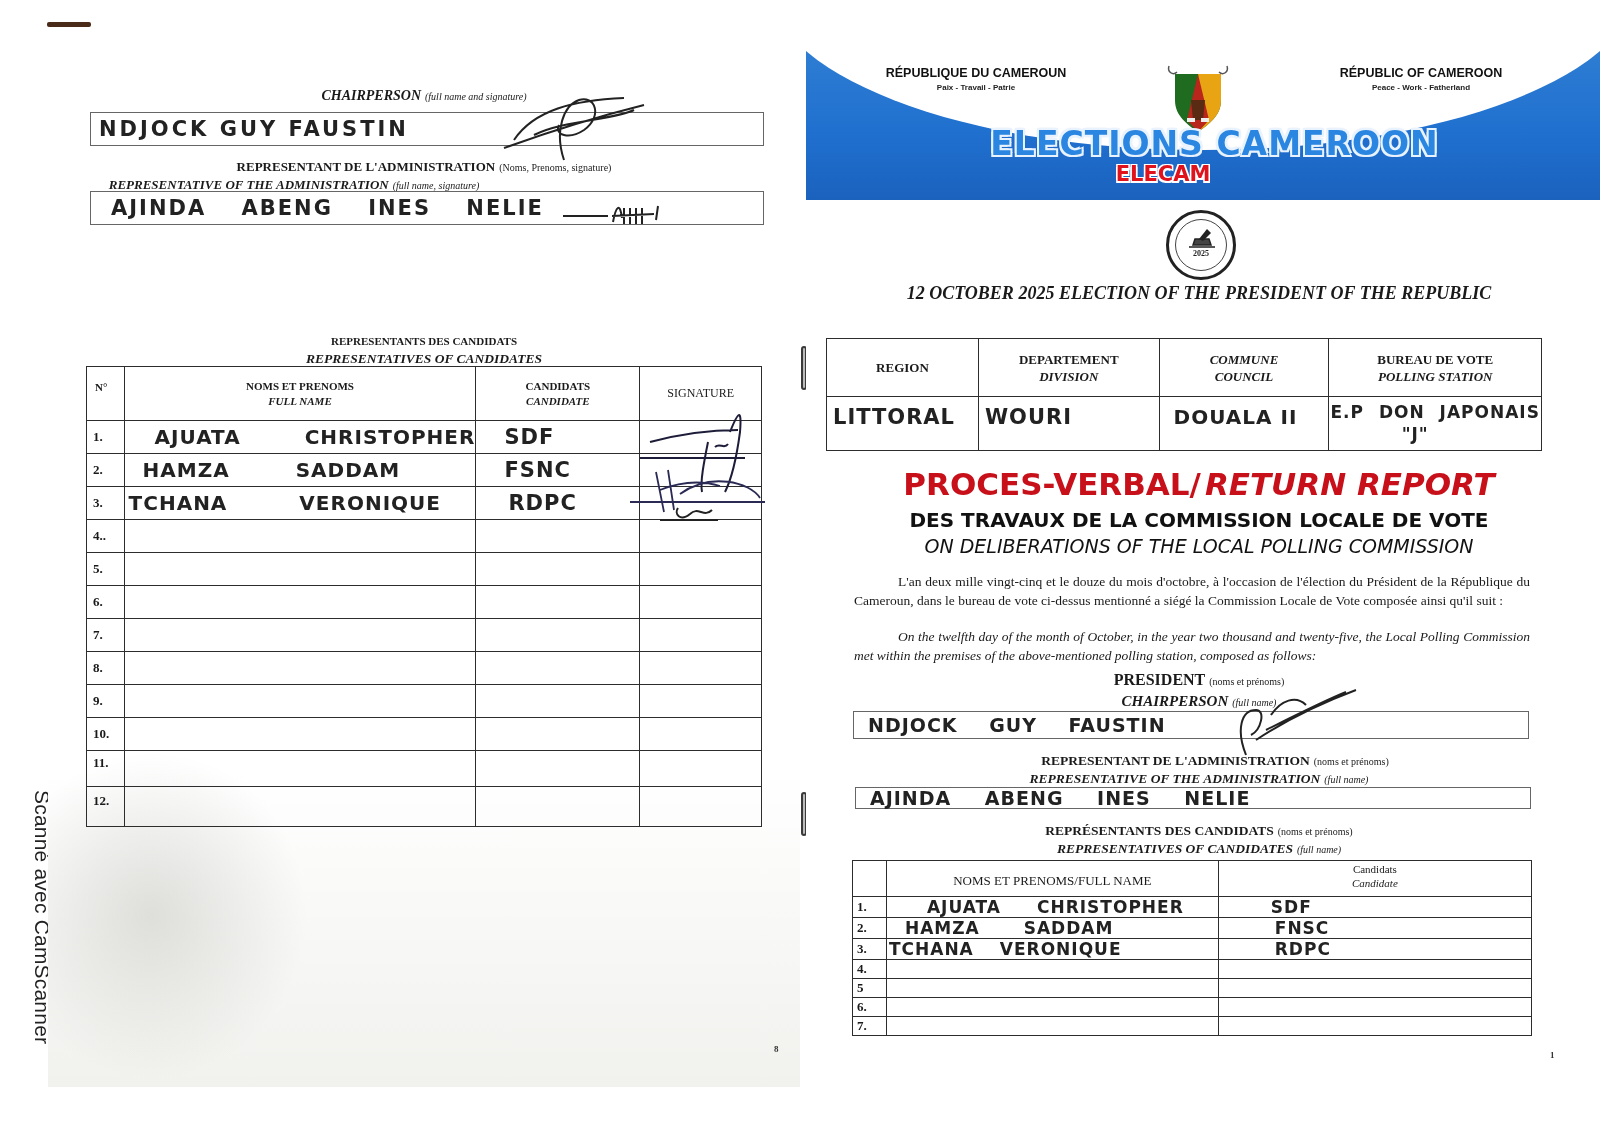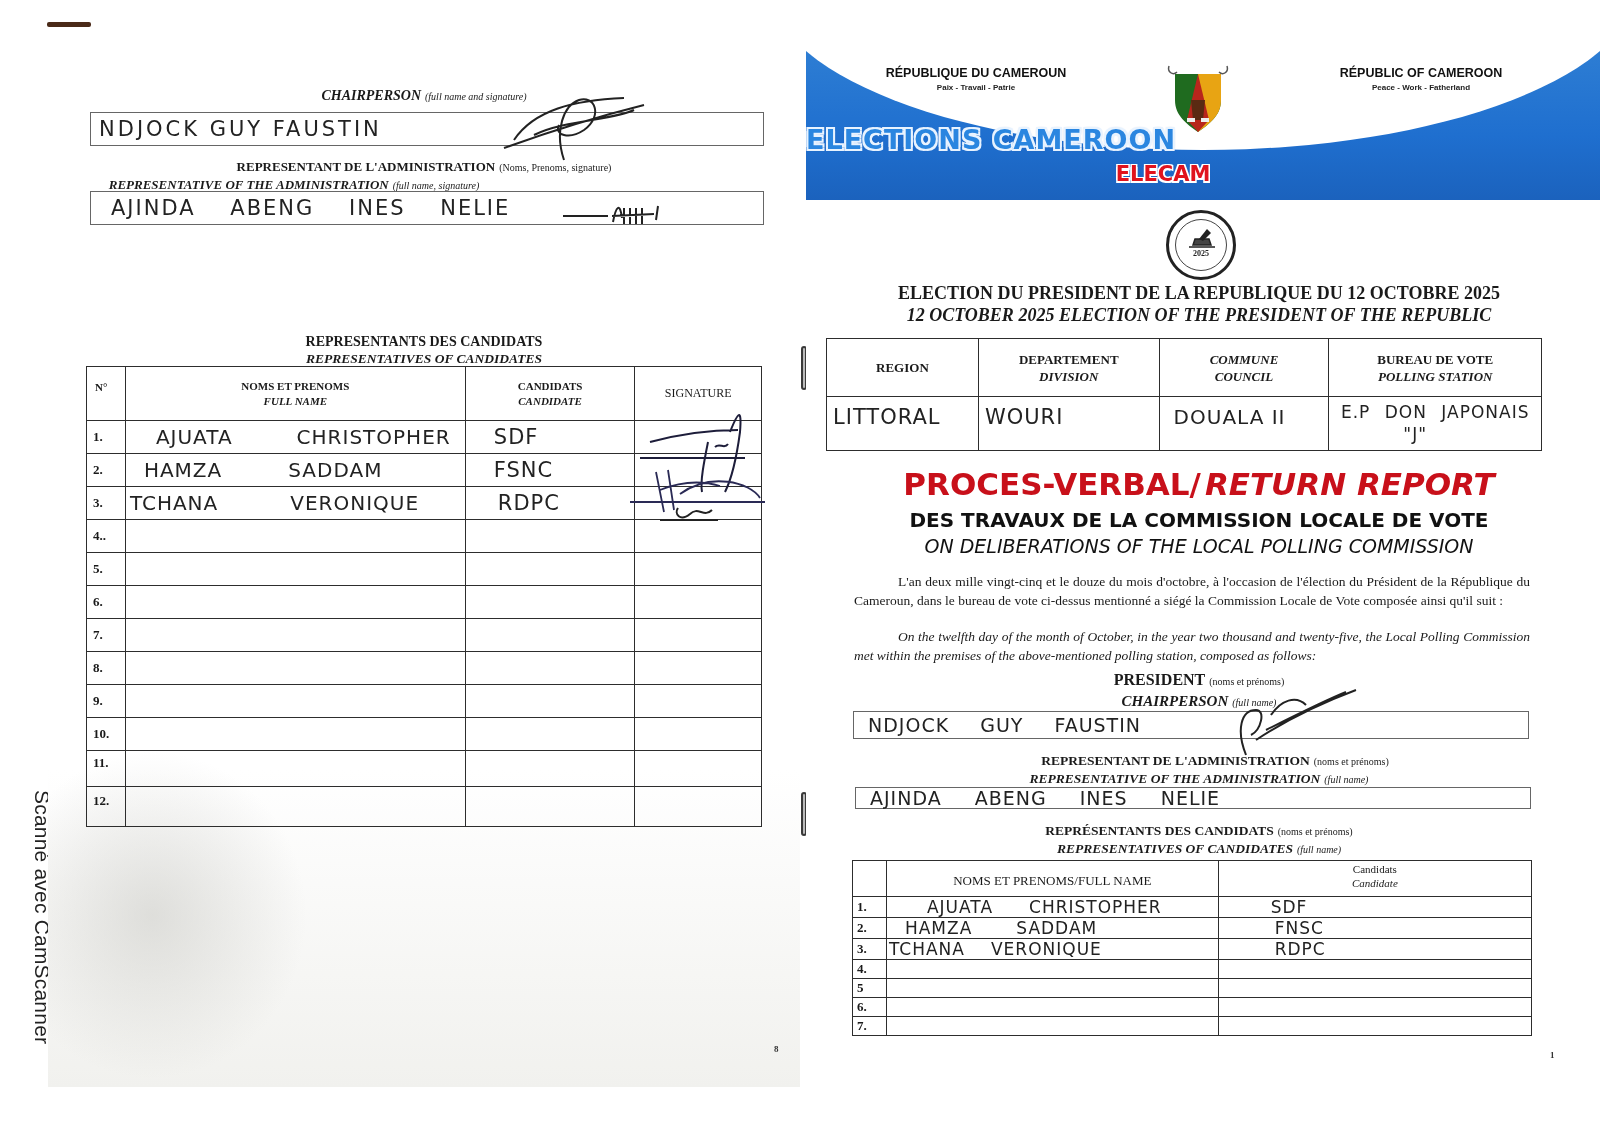--- a/index.html
+++ b/index.html
@@ -20,21 +20,21 @@
   .page-left .shadow-blob { position: absolute; left: 0; top: 720px; width: 260px; height: 330px;
     background: radial-gradient(ellipse at 40% 50%, rgba(200,200,195,0.55), rgba(255,255,255,0) 70%); }
 
   .page-right { position: absolute; left: 806px; top: 30px; width: 794px; height: 1057px; background: #ffffff; }
   .binding { position: absolute; left: 801px; width: 6px; height: 44px; border: 2px solid #3a3a3a; border-radius: 3px; background: #bbb; }
 
   .label-bold { font-weight: bold; font-size: 14px; }
   .label-sm { font-size: 10px; font-style: italic; font-weight: normal; }
   .label-sm-up { font-size: 10px; font-weight: normal; }
 
-  .hand { font-family: "DejaVu Sans", sans-serif; font-weight: normal; color: #222; letter-spacing: 1px; text-align: center; }
+  .hand { font-family: "DejaVu Sans", sans-serif; font-weight: bold; color: #222; letter-spacing: 1px; text-align: center; }
 
   .name-box { position: absolute; border: 1px solid #666; background: #fff; }
   .name-box .hand { position: absolute; top: 4px; font-size: 21px; }
 
   .sig { position: absolute; }
 
   table.rep { position: absolute; border-collapse: collapse; }
   table.rep td, table.rep th { border: 1.5px solid #2d2d2d; }
   .num-cell { font-weight: bold; font-size: 13px; padding-left: 6px; text-align: left; }
 
@@ -42,24 +42,24 @@
   .banner-blue { position: absolute; left: 0; top: 0; width: 794px; height: 160px;
     background: linear-gradient(180deg, #2f7fd4 0%, #1f6fcf 60%, #1b62bd 100%); }
   .banner-white-arc { position: absolute; left: -40px; top: -230px; width: 874px; height: 340px;
     background: #ffffff; border-radius: 50%; }
   .hdr-left, .hdr-right { position: absolute; top: 26px; text-align: center; font-family: "Liberation Sans", sans-serif; }
   .hdr-left { left: 60px; width: 220px; }
   .hdr-right { left: 510px; width: 210px; }
   .hdr-title { font-weight: bold; font-size: 12.5px; color: #111; }
   .hdr-motto { font-size: 8px; font-weight: bold; color: #222; margin-top: 3px; }
   .coat { position: absolute; left: 357px; top: 20px; width: 70px; height: 74px; }
-  .elections-title { position: absolute; left: 0; top: 84px; width: 794px; text-align: left;
-    font-family: "DejaVu Sans", sans-serif; font-weight: bold; font-size: 27px; color: #2a86e0;
+  .elections-title { position: absolute; left: 0; top: 84px; width: 794px; text-align: center;
+    font-family: "DejaVu Sans", sans-serif; font-weight: bold; font-size: 33px; color: #2a86e0;
     letter-spacing: 1px;
-    text-shadow: -2px -2px 0 #e8f3ff, 2px -2px 0 #e8f3ff, -2px 2px 0 #e8f3ff, 2px 2px 0 #e8f3ff, 0 0 3px #0d3f88; }
+    text-shadow: -2px -2px 0 #e8f3ff, 2px -2px 0 #e8f3ff, -2px 2px 0 #e8f3ff, 2px 2px 0 #e8f3ff, 0 0 3px #0d3f88; padding-left: 23px; }
   .elecam { position: absolute; left: 0; top: 122px; width: 714px; text-align: center;
     font-family: "DejaVu Sans", sans-serif; font-weight: bold; font-size: 21px; color: #e0131d;
     text-shadow: -1.5px -1.5px 0 #fff, 1.5px -1.5px 0 #fff, -1.5px 1.5px 0 #fff, 1.5px 1.5px 0 #fff; }
 
   .seal { position: absolute; left: 360px; top: 180px; width: 70px; height: 70px; border-radius: 50%;
     border: 3px solid #222; background: #fff; }
   .seal-inner { position: absolute; left: 6px; top: 6px; width: 52px; height: 52px; border-radius: 50%; border: 1.5px solid #444; }
   .seal-year { position: absolute; left: 0; width: 100%; top: 36px; text-align: center; font-size: 8px; font-weight: bold; color: #222; }
 
   .center { position: absolute; text-align: center; }
@@ -106,21 +106,21 @@
     <span class="label-sm">(full name, signature)</span>
   </div>
   <div class="name-box" style="left:42px; top:161px; width:674px; height:34px;">
     <span class="hand" style="left:20px; word-spacing:26px; letter-spacing:2px;">AJINDA ABENG INES NELIE</span>
   </div>
   <svg class="sig" style="left:510px; top:168px;" width="110" height="34">
     <path d="M5,18 L50,18 M55,24 C58,8 62,4 64,20 M66,10 L66,26 M72,10 L72,26 M78,10 L78,26 M84,10 L84,26 M54,18 L96,16 M100,8 L98,22" stroke="#222" stroke-width="2" fill="none"></path>
   </svg>
 
   <div class="center" style="left:0; top:303px; width:752px; line-height:17px;">
-    <div class="label-bold" style="font-size:14px;">REPRESENTANTS DES CANDIDATS</div>
+    <div class="label-bold" style="font-size:11px;">REPRESENTANTS DES CANDIDATS</div>
     <div class="label-bold" style="font-style:italic; font-size:13.5px;">REPRESENTATIVES OF CANDIDATES</div>
   </div>
 
   <table class="rep" style="left:38px; top:336px; width:676px;">
     <colgroup>
         <col style="width:39px">
         <col style="width:340px">
         <col style="width:170px">
         <col style="width:127px">
       </colgroup>
@@ -257,21 +257,20 @@
   <div class="seal">
     <div class="seal-inner"></div>
     <svg style="position:absolute; left:18px; top:14px;" width="30" height="22">
       <path d="M2,20 L28,20 M6,18 L24,18 L22,12 L8,12 Z" stroke="#222" stroke-width="1.5" fill="#444"></path>
       <path d="M12,12 L20,2 L24,6 L16,14" fill="#222"></path>
     </svg>
     <div class="seal-year">2025</div>
   </div>
 
   <div class="center" style="left:0; top:252px; width:786px; line-height:22px;">
-    <div class="elec-line1">ELECTION DU PRESIDENT DE LA REPUBLIQUE DU 12 OCTOBRE 2025</div>
     <div class="elec-line2">12 OCTOBER 2025 ELECTION OF THE PRESIDENT OF THE REPUBLIC</div>
   </div>
 
   <table class="rep" style="left:20px; top:308px; width:716px;">
     <colgroup>
         <col style="width:152px">
         <col style="width:181px">
         <col style="width:170px">
         <col style="width:213px">
       </colgroup>

